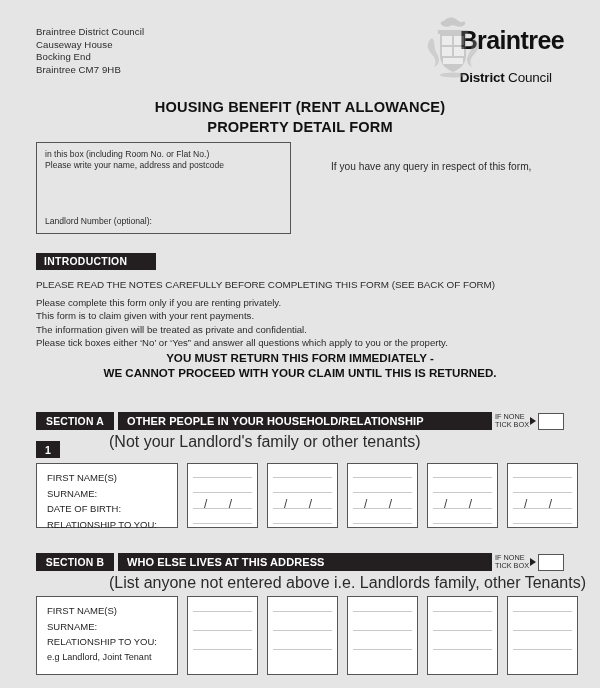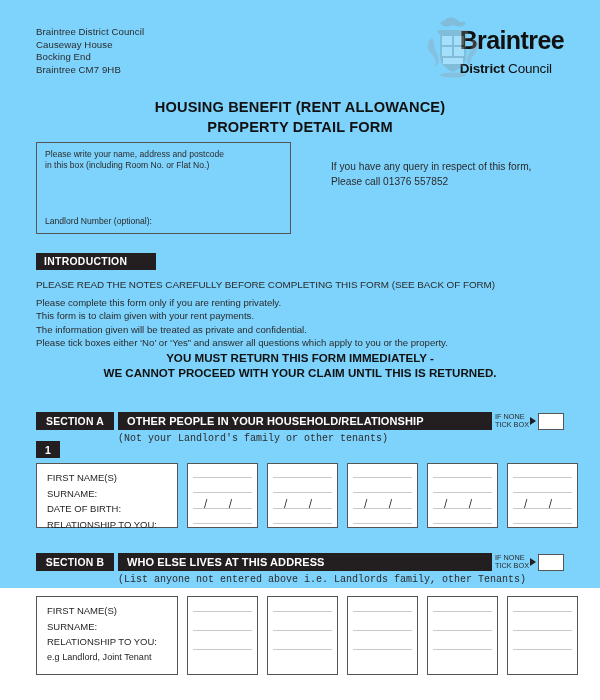--- a/index.html
+++ b/index.html
@@ -13,22 +13,22 @@
     position: relative;
     font-family: "Liberation Sans", sans-serif;
     color: #1a1a1a;
     overflow: hidden;
   }
 
   .page {
     position: absolute;
     left: 0; top: 0;
     width: 600px;
-    height: 588px;
-    background: #7dd3fc;
+    height: 688px;
+    background: #e5e5e5;
   }
 
   
   .header {
     position: absolute;
     left: 36px;
     top: 26px;
     width: 528px;
     display: flex;
     justify-content: space-between;
@@ -63,21 +63,21 @@
   }
   .logo-main {
     font-size: 25px;
     font-weight: bold;
     letter-spacing: -0.6px;
     color: #111;
   }
   .logo-sub {
     font-size: 13.5px;
     color: #111;
-    margin-top: 9px;
+    margin-top: 18px;
     letter-spacing: -0.2px;
   }
   .logo-sub b { font-weight: bold; }
   .logo-sub span { font-weight: normal; }
 
   
   .title1, .title2 {
     position: absolute;
     width: 600px;
     text-align: center;
@@ -217,24 +217,23 @@
   .ifnone-box {
     width: 26px;
     height: 17px;
     border: 1px solid #555;
     background: #fff;
     box-sizing: border-box;
   }
 
   .sec-subtitle {
     position: absolute;
-    left: 118px;
-    font-size: 10px;
-    color: #2b2b2b;
-    font-family: Liberation Mono, monospace;
+    left: 109px;
+    font-size: 16px;
+    color: #2b2b2b;
   }
 
   
   .num-badge {
     position: absolute;
     width: 24px;
     height: 17px;
     background: #231f20;
     color: #fff;
     font-weight: bold;
@@ -333,29 +332,28 @@
         <div class="logo-sub"><b>District</b> <span>Council</span></div>
       </div>
     </div>
   </div>
 
   <div class="title1">HOUSING BENEFIT (RENT ALLOWANCE)</div>
   <div class="title2">PROPERTY DETAIL FORM</div>
 
   <div class="name-box">
     <div class="name-box-top">
+      <div>in this box (including Room No. or Flat No.)</div>
       <div>Please write your name, address and postcode</div>
-      <div>in this box (including Room No. or Flat No.)</div>
     </div>
     <div class="name-box-tel">Landlord Number (optional):</div>
   </div>
 
   <div class="query-text">
     <div>If you have any query in respect of this form,</div>
-    <div>Please call 01376 557852</div>
   </div>
 
   <div class="bar-black intro-bar">INTRODUCTION</div>
   <div class="intro-lead">PLEASE READ THE NOTES CAREFULLY BEFORE COMPLETING THIS FORM (SEE BACK OF FORM)</div>
   <div class="intro-body">
     <div>Please complete this form only if you are renting privately.</div>
     <div>This form is to claim given with your rent payments.</div>
     <div>The information given will be treated as private and confidential.</div>
     <div>Please tick boxes either ‘No’ or ‘Yes” and answer all questions which apply to you or the property.</div>
   </div>

